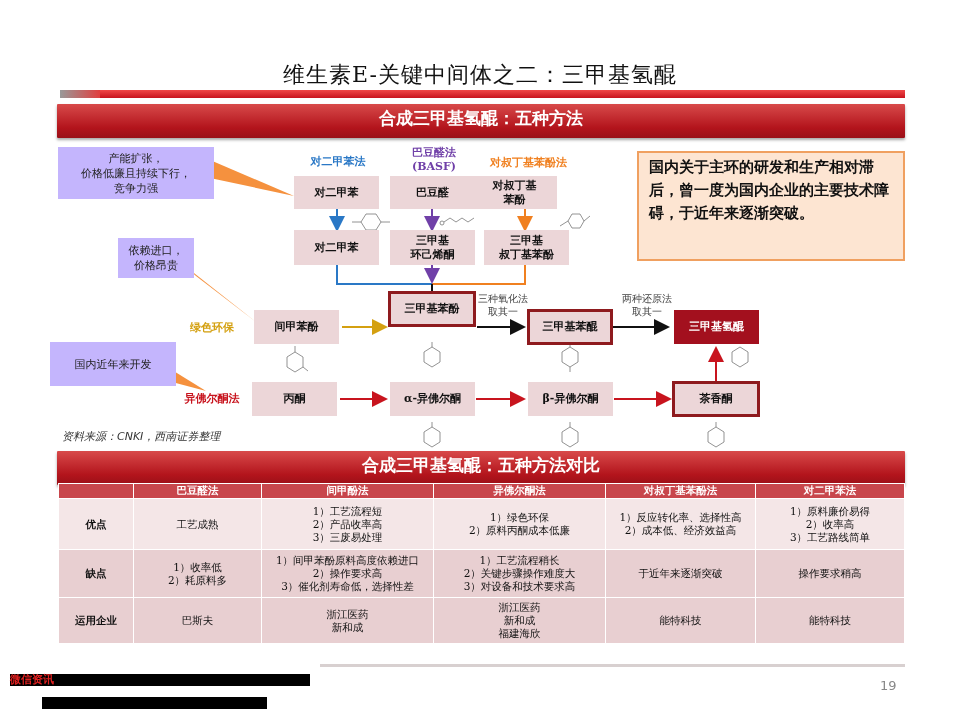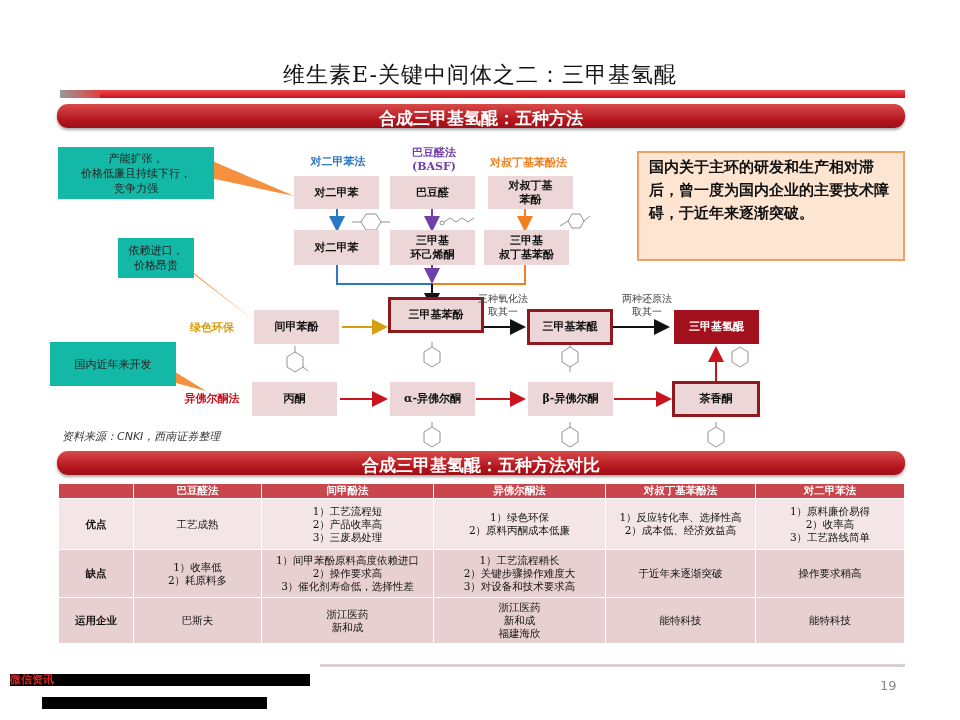--- a/index.html
+++ b/index.html
@@ -1,22 +1,22 @@
 <!DOCTYPE html>
 <html><head>
 <meta charset="utf-8">
 <style>
 *{box-sizing:border-box;margin:0;padding:0}
 body{width:960px;height:720px;background:#fff;position:relative;overflow:hidden;font-family:"DejaVu Sans",sans-serif;color:#111}
 .abs{position:absolute}
 #title{left:0;width:960px;top:60px;text-align:center;font-size:22px;font-weight:normal;letter-spacing:1px;font-family:"DejaVu Serif",serif}
 #title-bar{left:60px;top:90px;width:845px;height:8px;background:linear-gradient(#f04848,#c8141e)}
 #title-bar2{left:60px;top:90px;width:40px;height:8px;background:linear-gradient(90deg,#999,#e04040)}
-.banner{left:57px;width:848px;height:24px;border-radius:11px;background:linear-gradient(#d84a4a,#b3141c 70%,#9a1018);box-shadow:0 2px 3px rgba(0,0,0,.35);color:#fff;text-align:center;font-size:17px;font-weight:bold;line-height:30px;font-family:Liberation Serif, serif}
-.callout{background:#14b8a6;color:#222;font-size:11px;text-align:center;line-height:15px;display:flex;align-items:center;justify-content:center;font-family:"DejaVu Serif",serif}
+.banner{left:57px;width:848px;height:34px;border-radius:1px;background:linear-gradient(#d84a4a,#b3141c 70%,#9a1018);box-shadow:0 2px 3px rgba(0,0,0,.35);color:#fff;text-align:center;font-size:17px;font-weight:bold;line-height:30px;font-family:Liberation Serif, serif}
+.callout{background:#c4b5fd;color:#222;font-size:11px;text-align:center;line-height:15px;display:flex;align-items:center;justify-content:center;font-family:"DejaVu Serif",serif}
 .box{background:#ecd6d8;font-size:11px;font-weight:bold;text-align:center;display:flex;align-items:center;justify-content:center;line-height:14px;font-family:"DejaVu Serif",serif}
 .box.dark{border:3px solid #8e1a1e}
 .box.final{background:#a3101e;color:#fff}
 .mlabel{font-size:11px;font-weight:bold;text-align:center;line-height:14px;font-family:"DejaVu Serif",serif}
 .small{font-size:10px;color:#444;text-align:center;line-height:13px;font-family:"DejaVu Serif",serif}
 #note{left:637px;top:151px;width:268px;height:110px;background:#fde5d2;border:2px solid #f0a060;font-size:15px;font-weight:bold;line-height:23px;padding:3px 10px;font-family:"DejaVu Serif",serif}
 #source{left:62px;top:429px;font-size:11px;font-style:italic;color:#333}
 table{position:absolute;left:58px;top:483px;width:847px;border-collapse:collapse;font-size:10.5px;font-family:"DejaVu Serif",serif}
 th{background:#c8464c;color:#fff;font-weight:bold;height:15px;border:1px solid #fff}
 td{text-align:center;border:1px solid #fff;line-height:13px;padding:1px 2px}
@@ -119,31 +119,31 @@
 
 <div class="abs mlabel" style="left:292px;top:155px;width:92px;color:#2a78c6">对二甲苯法</div>
 <div class="abs mlabel" style="left:388px;top:146px;width:92px;color:#7040a8">巴豆醛法</div>
 <div class="abs mlabel" style="left:388px;top:160px;width:92px;color:#7040a8">(BASF)</div>
 <div class="abs mlabel" style="left:476px;top:156px;width:105px;color:#f08020">对叔丁基苯酚法</div>
 <div class="abs mlabel" style="left:172px;top:321px;width:80px;color:#d4a010">绿色环保</div>
 <div class="abs mlabel" style="left:172px;top:392px;width:80px;color:#c8141e">异佛尔酮法</div>
 
 <div class="abs box" style="left:294px;top:176px;width:85px;height:33px">对二甲苯</div>
 <div class="abs box" style="left:390px;top:176px;width:85px;height:33px">巴豆醛</div>
-<div class="abs box" style="left:488px;top:176px;width:85px;height:33px;white-space:pre-line">对叔丁基
+<div class="abs box" style="left:472px;top:176px;width:85px;height:33px;white-space:pre-line">对叔丁基
 苯酚</div>
 
 <div class="abs box" style="left:294px;top:230px;width:85px;height:35px">对二甲苯</div>
 <div class="abs box" style="left:390px;top:230px;width:85px;height:35px;white-space:pre-line">三甲基
 环己烯酮</div>
 <div class="abs box" style="left:484px;top:230px;width:85px;height:35px;white-space:pre-line">三甲基
 叔丁基苯酚</div>
 
 <div class="abs box" style="left:254px;top:310px;width:85px;height:34px">间甲苯酚</div>
-<div class="abs box dark" style="left:388px;top:297px;width:96px;height:36px">三甲基苯酚</div>
+<div class="abs box dark" style="left:388px;top:291px;width:88px;height:36px">三甲基苯酚</div>
 <div class="abs small" style="left:468px;top:292px;width:70px;white-space:pre-line">三种氧化法
 取其一</div>
 <div class="abs box dark" style="left:527px;top:309px;width:86px;height:36px">三甲基苯醌</div>
 <div class="abs small" style="left:612px;top:292px;width:70px;white-space:pre-line">两种还原法
 取其一</div>
 <div class="abs box final" style="left:674px;top:310px;width:85px;height:34px">三甲基氢醌</div>
 
 <div class="abs box" style="left:252px;top:382px;width:85px;height:34px">丙酮</div>
 <div class="abs box" style="left:390px;top:382px;width:85px;height:34px">α-异佛尔酮</div>
 <div class="abs box" style="left:528px;top:382px;width:85px;height:34px">β-异佛尔酮</div>

